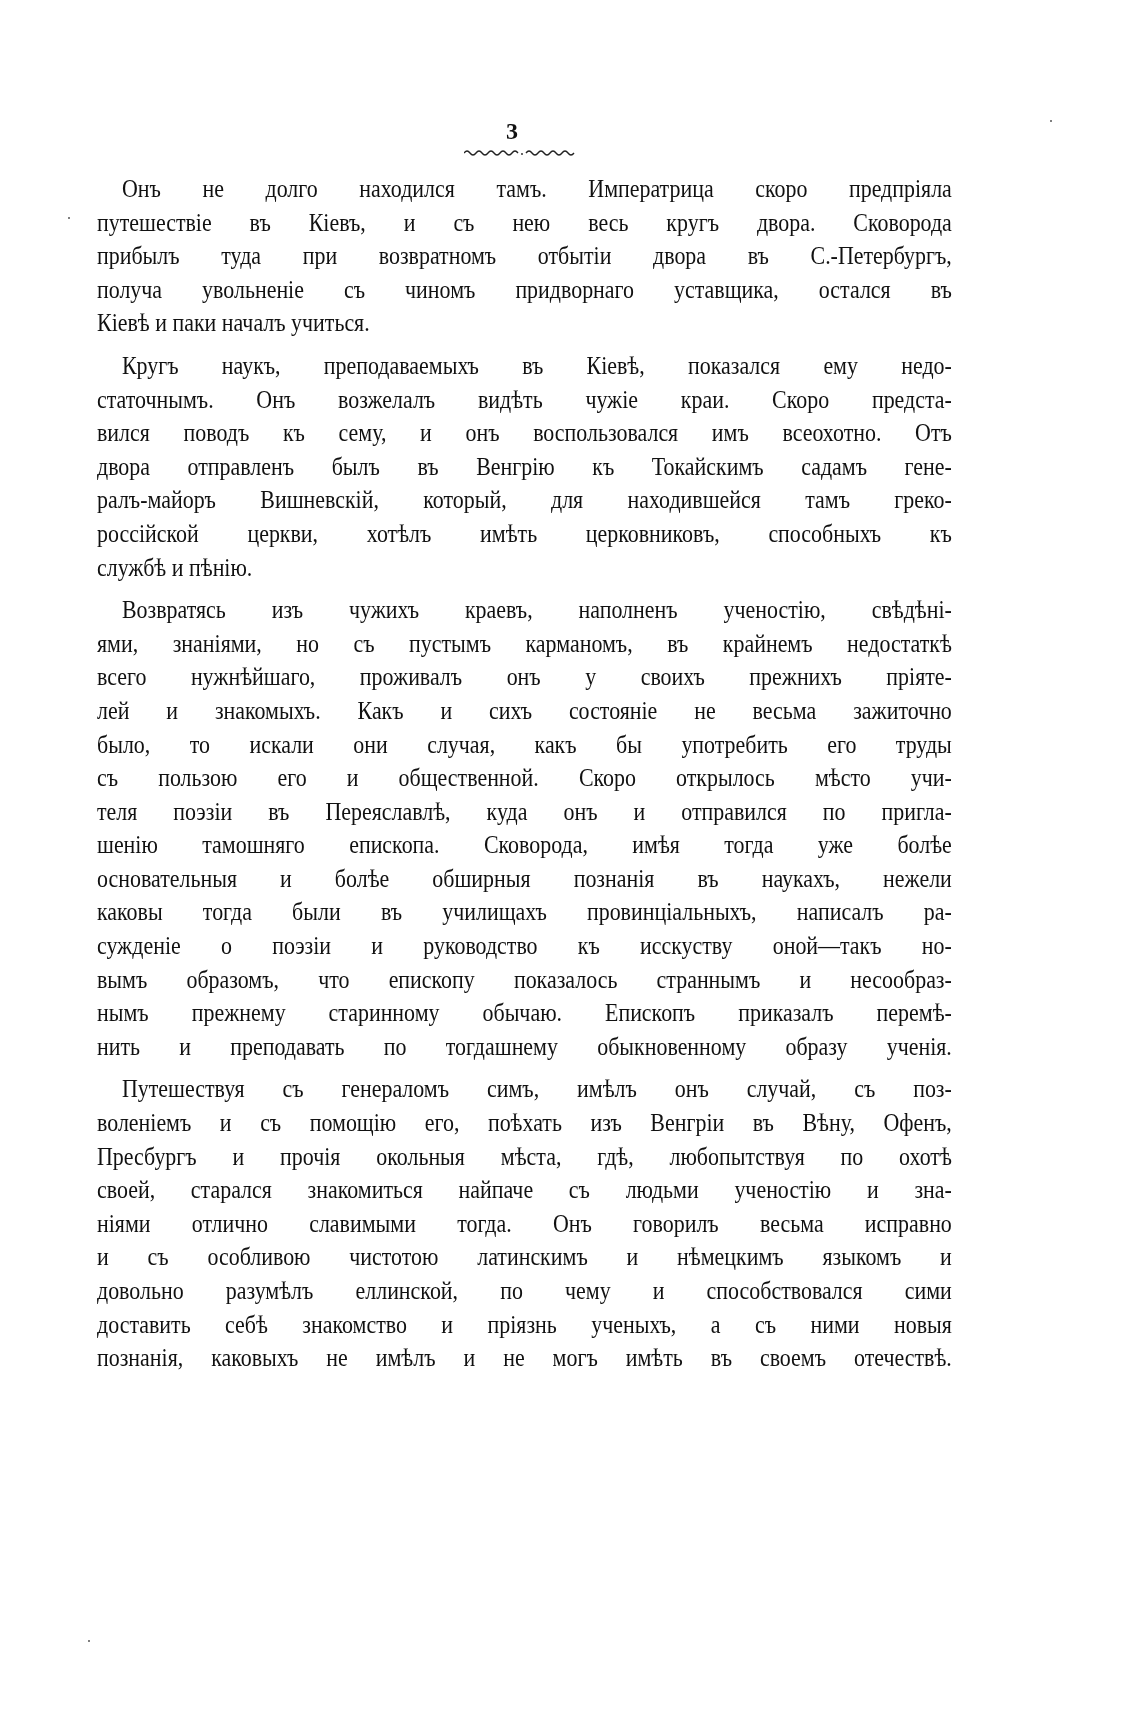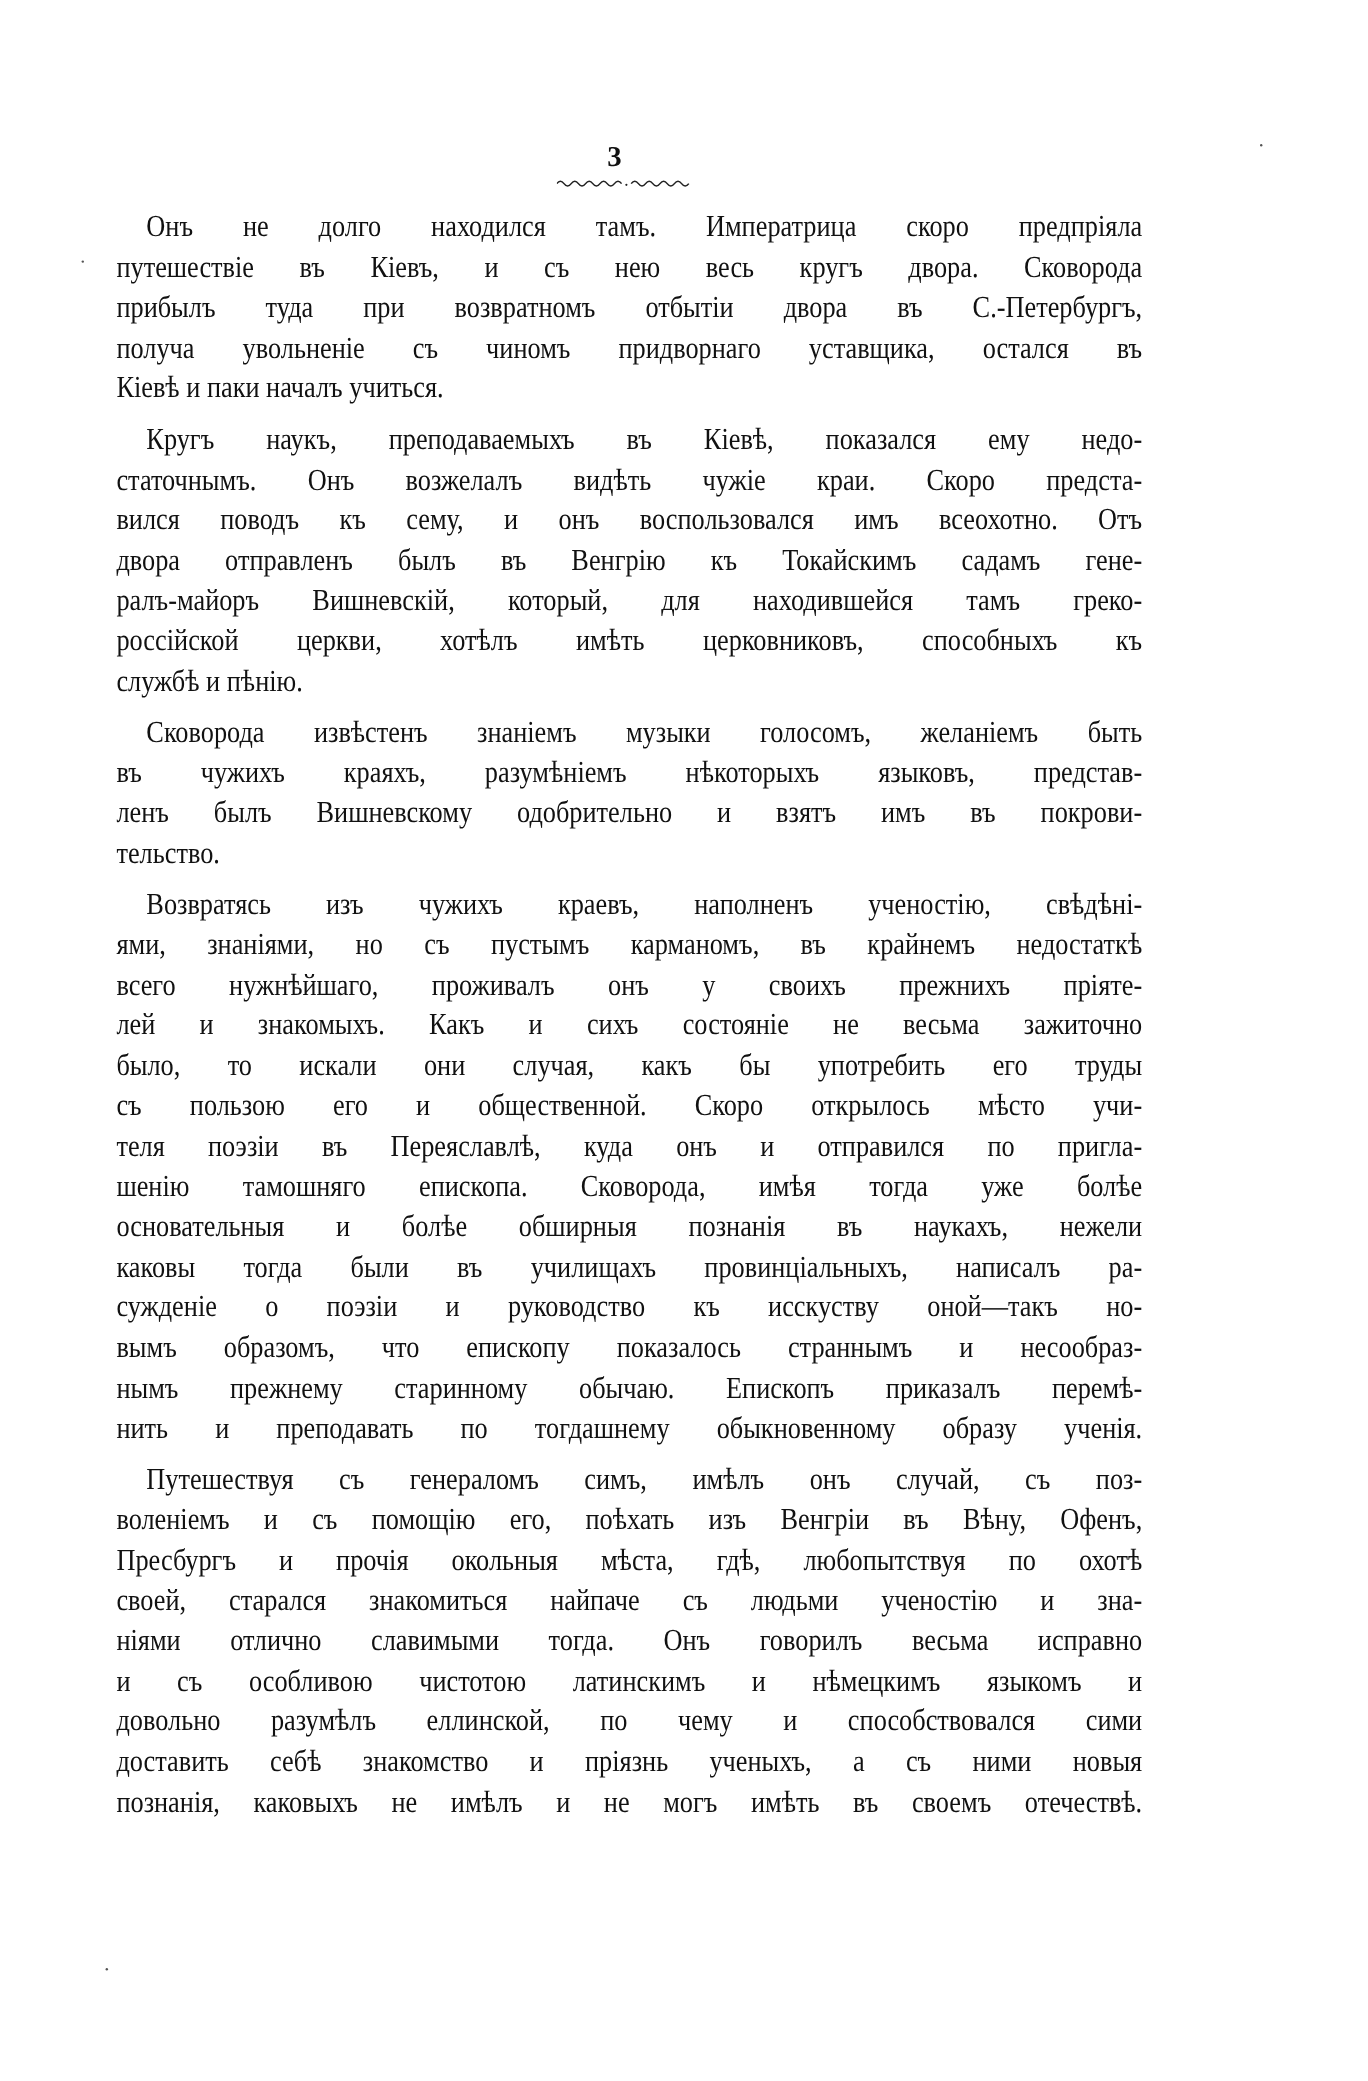--- a/index.html
+++ b/index.html
@@ -72,26 +72,20 @@
     <div class="para">
       <span class="line indent">Кругъ наукъ, преподаваемыхъ въ Кіевѣ, показался ему недо-</span>
       <span class="line">статочнымъ. Онъ возжелалъ видѣть чужіе краи. Скоро предста-</span>
       <span class="line">вился поводъ къ сему, и онъ воспользовался имъ всеохотно. Отъ</span>
       <span class="line">двора отправленъ былъ въ Венгрію къ Токайскимъ садамъ гене-</span>
       <span class="line">ралъ-майоръ Вишневскій, который, для находившейся тамъ греко-</span>
       <span class="line">россійской церкви, хотѣлъ имѣть церковниковъ, способныхъ къ</span>
       <span class="line last">службѣ и пѣнію.</span>
     </div>
     <div class="para">
-      <span class="line indent">Сковорода извѣстенъ знаніемъ музыки голосомъ, желаніемъ быть</span>
-      <span class="line">въ чужихъ краяхъ, разумѣніемъ нѣкоторыхъ языковъ, представ-</span>
-      <span class="line">ленъ былъ Вишневскому одобрительно и взятъ имъ въ покрови-</span>
-      <span class="line last">тельство.</span>
-    </div>
-    <div class="para">
       <span class="line indent">Возвратясь изъ чужихъ краевъ, наполненъ ученостію, свѣдѣні-</span>
       <span class="line">ями, знаніями, но съ пустымъ карманомъ, въ крайнемъ недостаткѣ</span>
       <span class="line">всего нужнѣйшаго, проживалъ онъ у своихъ прежнихъ пріяте-</span>
       <span class="line">лей и знакомыхъ. Какъ и сихъ состояніе не весьма зажиточно</span>
       <span class="line">было, то искали они случая, какъ бы употребить его труды</span>
       <span class="line">съ пользою его и общественной. Скоро открылось мѣсто учи-</span>
       <span class="line">теля поэзіи въ Переяславлѣ, куда онъ и отправился по пригла-</span>
       <span class="line">шенію тамошняго епископа. Сковорода, имѣя тогда уже болѣе</span>
       <span class="line">основательныя и болѣе обширныя познанія въ наукахъ, нежели</span>
       <span class="line">каковы тогда были въ училищахъ провинціальныхъ, написалъ ра-</span>

